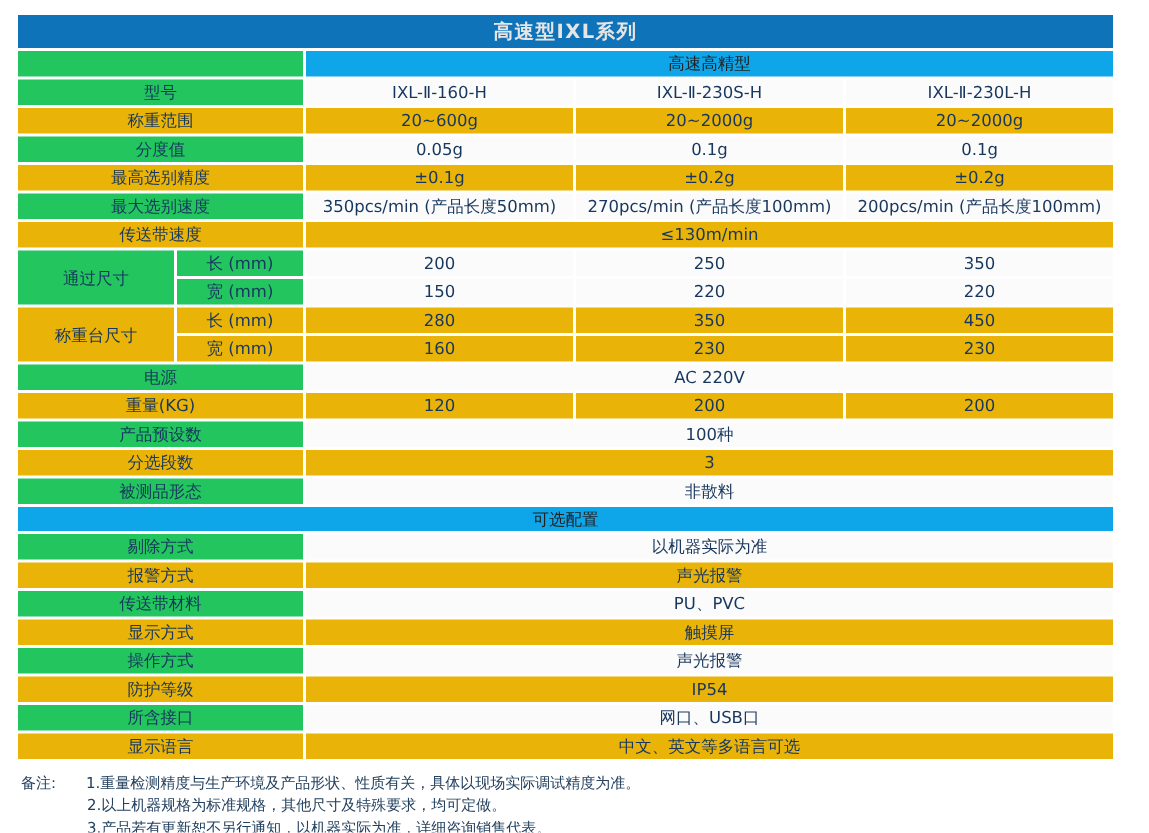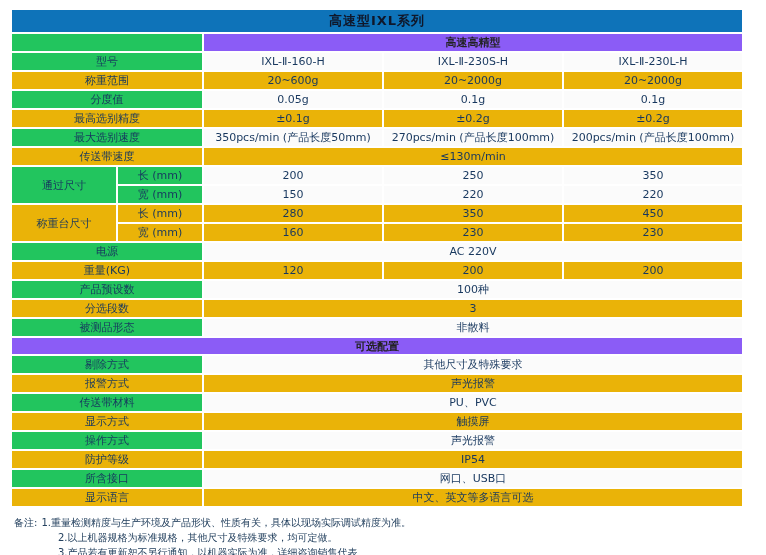--- a/index.html
+++ b/index.html
@@ -7,28 +7,28 @@
     width:766px;height:555px;background:#ffffff;overflow:hidden;
     font-family:"DejaVu Sans","Liberation Sans",sans-serif;
   }
   .sheet{position:relative;width:766px;height:555px;background:#ffffff;}
   table.spec{
     border-collapse:separate;border-spacing:2px;
     margin:8px 0 0 10px;width:734px;table-layout:fixed;
     font-size:11px;color:#17375e;
   }
   td{height:17px;text-align:center;padding:0 3px;overflow:hidden;white-space:nowrap;vertical-align:middle;}
-  .title-cell{background:#0e73b9;color:#0f172a;font-weight:bold;font-size:13px;height:22px;letter-spacing:1px;}
-  .band{background:#8b5cf6;color:#222222;font-weight:bold;height:16px;}
+  .title-cell{background:#0e73b9;color:#e5e5e5;font-weight:bold;font-size:13px;height:22px;letter-spacing:1px;}
+  .band{background:#0ea5e9;color:#222222;font-weight:normal;height:16px;}
   .lab{background:#22c55e;}
   .w{background:#fbfbfb;}
   .b{background:#eab308;}
   .notes{margin:7px 0 0 14px;font-size:10px;color:#24415f;line-height:15px;}
   .notes .row{white-space:nowrap;}
-  .notes .prefix{margin-right:4px;}
+  .notes .prefix{margin-right:20px;}
   .notes .indent{margin-left:44px;}
 </style>
 </head>
 <body>
 
 <div class="sheet">
   <table class="spec">
     <colgroup>
       <col style="width:104px">
         <col style="width:84px">
@@ -141,21 +141,21 @@
       <td colspan="2" class="lab">被测品形态</td>
       <td colspan="3" class="w">非散料</td>
     </tr>
 
     <tr>
       <td colspan="5" class="band">可选配置</td>
     </tr>
 
     <tr>
       <td colspan="2" class="lab">剔除方式</td>
-      <td colspan="3" class="w">其他尺寸及特殊要求</td>
+      <td colspan="3" class="w">以机器实际为准</td>
     </tr>
     <tr>
       <td colspan="2" class="b">报警方式</td>
       <td colspan="3" class="b">声光报警</td>
     </tr>
     <tr>
       <td colspan="2" class="lab">传送带材料</td>
       <td colspan="3" class="w">PU、PVC</td>
     </tr>
     <tr>

